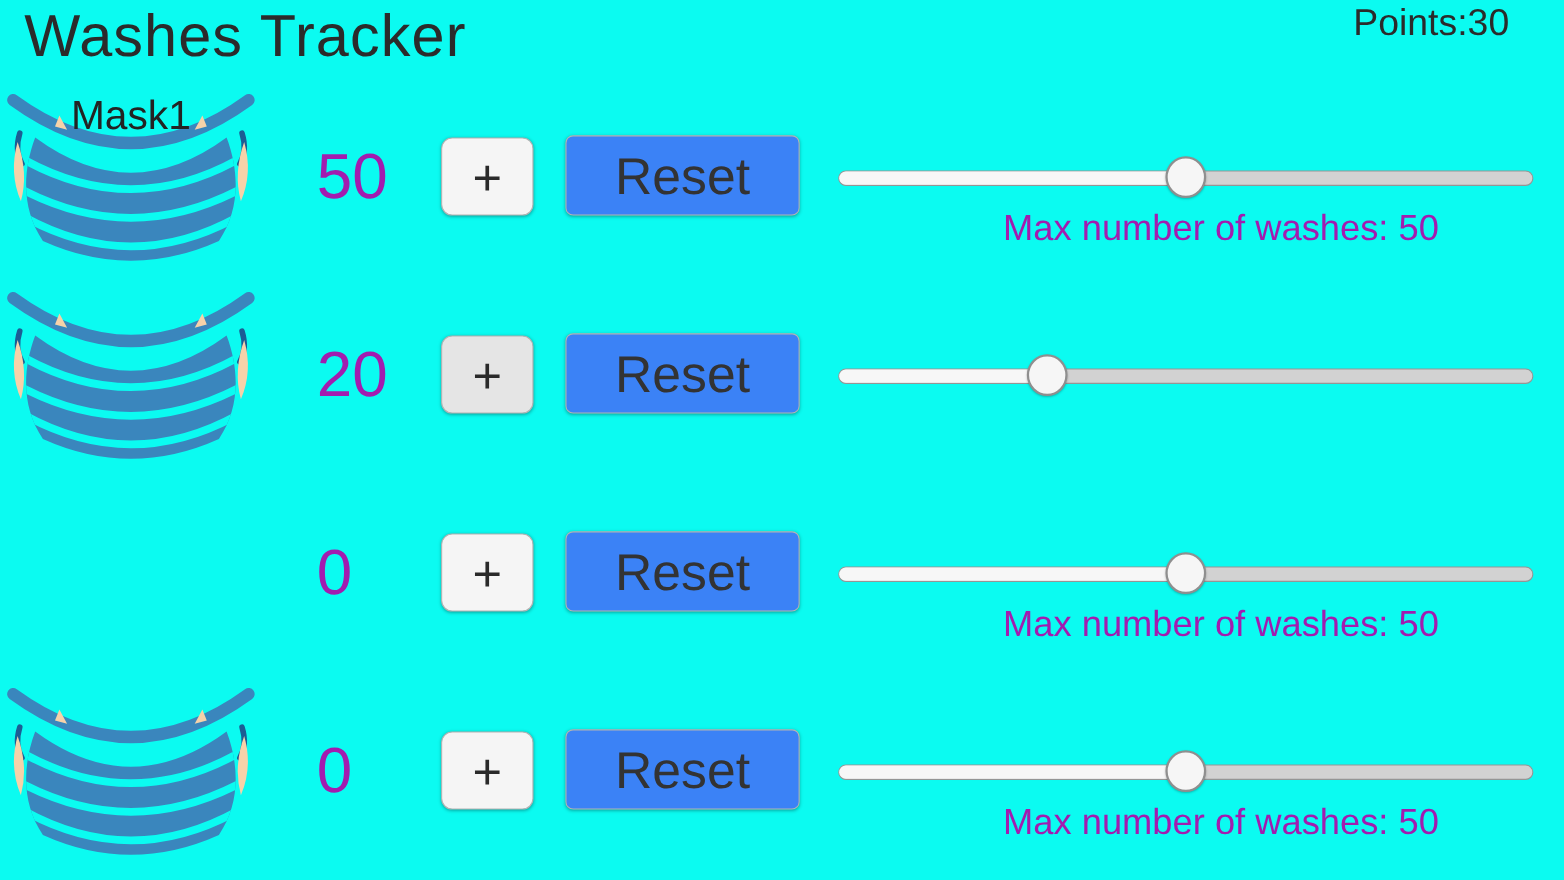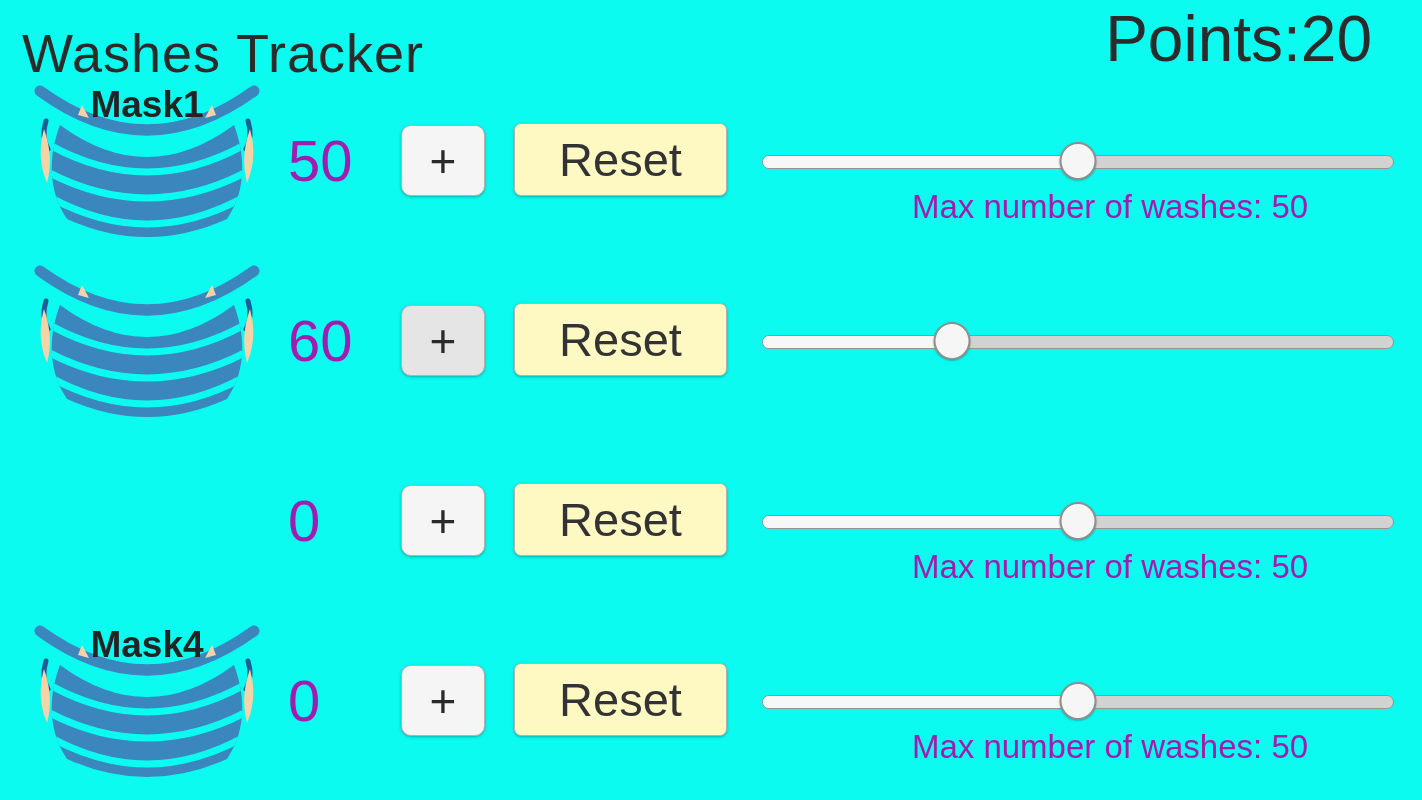--- a/index.html
+++ b/index.html
@@ -8,32 +8,32 @@
     background:#0bfbf1;
   }
   #app{
     position:relative;
     width:1422px;height:800px;
     background:#0bfbf1;
     overflow:hidden;
   }
   .title{
     position:absolute;left:22px;top:2px;
-    font-size:54px;color:#2b2b2b;letter-spacing:1px;margin-top:20px;
+    font-size:54px;color:#2b2b2b;letter-spacing:1px;
   }
   .points{
     position:absolute;right:50px;top:2px;
-    font-size:64px;color:#2b2b2b;display:flex;
+    font-size:34px;color:#2b2b2b;display:flex;
   }
   .row{
     position:absolute;left:0;width:1422px;height:180px;
   }
   .row0{top:78px;} .row1{top:258px;} .row2{top:438px;} .row3{top:618px;}
   .mask-wrap{
-    position:absolute;left:32px;top:0;width:230px;height:170px;font-weight:bold;
+    position:absolute;left:4px;top:0;width:230px;height:170px;
   }
   .mask-svg{position:absolute;left:0;top:0;width:230px;height:170px;}
   .mask-label{
     position:absolute;left:0;top:6px;width:230px;
     text-align:center;font-size:37px;color:#232323;
   }
   .count{
     position:absolute;left:288px;top:47px;height:72px;
     line-height:72px;font-size:58px;color:#a21caf;
   }
@@ -41,21 +41,21 @@
     position:absolute;left:401px;top:47px;width:84px;height:71px;
     background:#f5f5f5;border:1px solid #b3b3b3;border-radius:10px;
     font-size:46px;color:#2a2a2a;font-family:inherit;
     box-shadow:0 1px 3px rgba(0,0,0,0.3);
     display:flex;align-items:center;justify-content:center;
     cursor:pointer;padding:0;
   }
   .plus-btn.pressed{background:#e5e5e5;}
   .reset-btn{
     position:absolute;left:514px;top:45px;width:213px;height:73px;
-    background:#fef9c3;border:1px solid #b3b3b3;border-radius:7px;
+    background:#3b82f6;border:1px solid #b3b3b3;border-radius:7px;
     font-size:47px;color:#333;font-family:inherit;
     box-shadow:0 1px 3px rgba(0,0,0,0.3);
     display:flex;align-items:center;justify-content:center;
     cursor:pointer;padding:0;
   }
   .slider{
     position:absolute;left:762px;top:62px;width:632px;height:42px;
   }
   .slider .track{
     position:absolute;left:0;top:15px;width:630px;height:12px;
@@ -100,21 +100,21 @@
         <path d="M14,116 Q115,174 216,116"></path>
       </g>
     </symbol>
   </defs>
 </svg>
 
 <div id="app">
   <div class="title">Washes Tracker</div>
   <div class="points">
     <span>Points:</span>
-      <span>20</span>
+      <span>30</span>
   </div>
 
   <div class="row row0">
     <div class="mask-wrap">
       <svg class="mask-svg">
           <use href="#mask-shape"></use>
         </svg>
       <div class="mask-label">Mask1</div>
     </div>
     <div class="count">50</div>
@@ -128,21 +128,21 @@
     </div>
     <div class="max-label">Max number of washes: 50</div>
   </div>
 
   <div class="row row1">
     <div class="mask-wrap">
       <svg class="mask-svg">
           <use href="#mask-shape"></use>
         </svg>
     </div>
-    <div class="count">60</div>
+    <div class="count">20</div>
     <button class="plus-btn pressed">+</button>
     <button class="reset-btn">Reset</button>
     <div class="slider">
       <div class="track">
           <div class="fill" style="width: 30%;"></div>
         </div>
       <div class="thumb" style="left: 30%;"></div>
     </div>
   </div>
 
@@ -157,21 +157,20 @@
       <div class="thumb" style="left: 50%;"></div>
     </div>
     <div class="max-label">Max number of washes: 50</div>
   </div>
 
   <div class="row row3">
     <div class="mask-wrap">
       <svg class="mask-svg">
           <use href="#mask-shape"></use>
         </svg>
-      <div class="mask-label">Mask4</div>
     </div>
     <div class="count">0</div>
     <button class="plus-btn">+</button>
     <button class="reset-btn">Reset</button>
     <div class="slider">
       <div class="track">
           <div class="fill" style="width: 50%;"></div>
         </div>
       <div class="thumb" style="left: 50%;"></div>
     </div>

